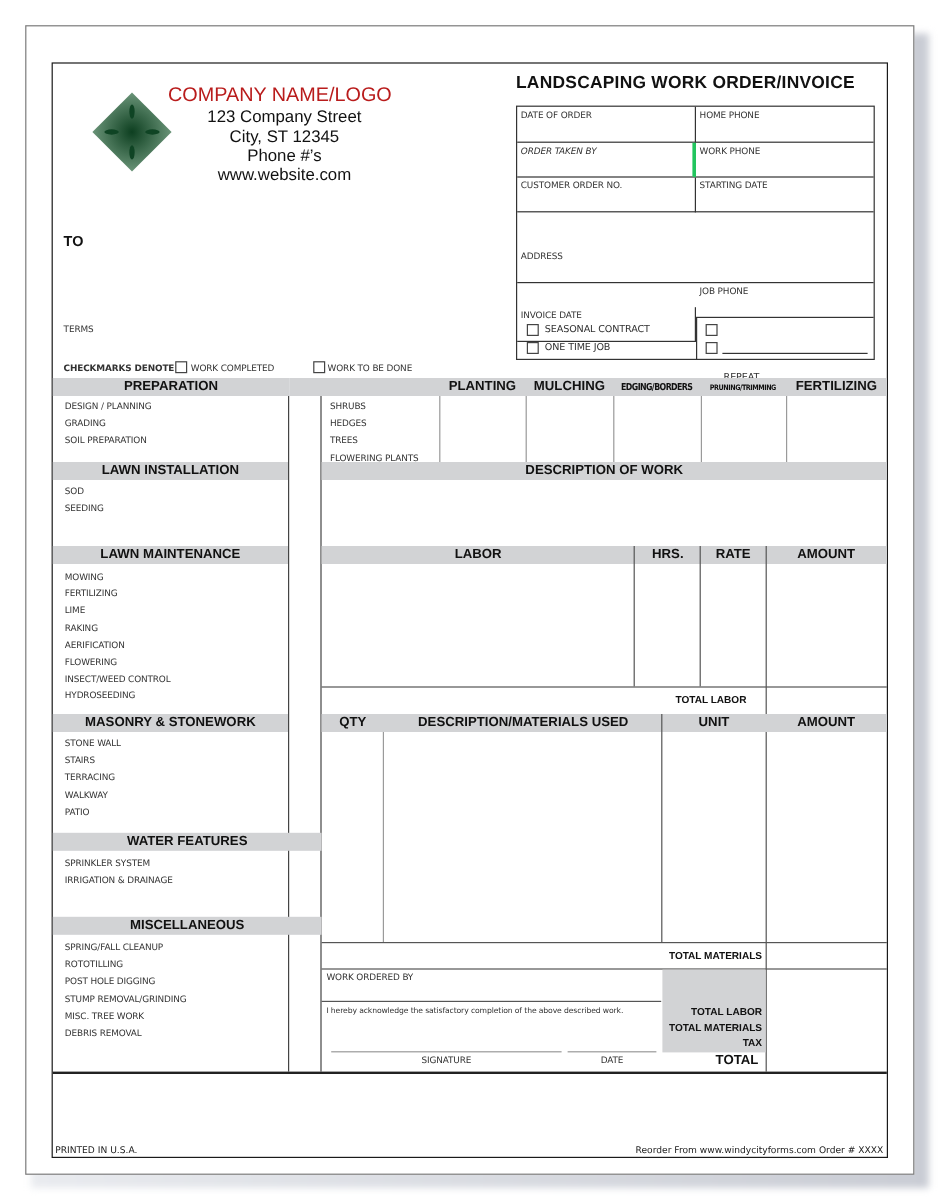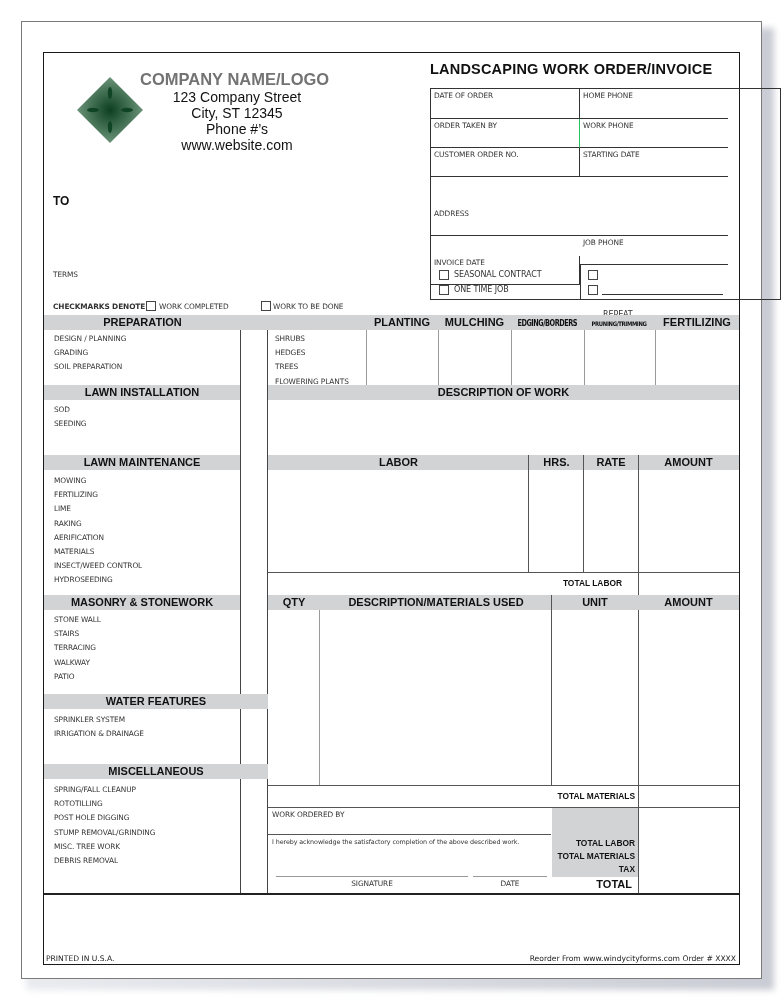--- a/index.html
+++ b/index.html
@@ -16,25 +16,25 @@
   .abs { position: absolute; }
   .lbl { font-family: "DejaVu Sans", sans-serif; font-size: 7.4px; color: #333; letter-spacing: -0.1px; white-space: nowrap; }
   .hdr { background: #d2d3d5; font-weight: bold; font-size: 11px; color: #111; text-align: center; line-height: 15px; height: 15px; white-space: nowrap; }
   .hdr-cond { font-family: "DejaVu Sans", sans-serif; font-size: 8px; font-weight: bold; letter-spacing: -0.6px; transform: scaleX(0.82); display: inline-block; }
   .hdr-tiny { font-family: "DejaVu Sans", sans-serif; font-size: 6.2px; font-weight: bold; letter-spacing: -0.4px; transform: scaleX(0.86); display: inline-block; }
   .vline { position: absolute; width: 1px; background: #555; }
   .vline.gray { background: #9a9a9a; }
   .hline { position: absolute; height: 1px; background: #555; }
   .box { position: absolute; width: 10px; height: 10px; border: 1px solid #444; background: #fff; }
 
-  .company-name { left: 140px; top: 70px; font-size: 16.5px; font-weight: bold; color: #737373; white-space: nowrap; }
+  .company-name { left: 140px; top: 70px; font-size: 16.5px; font-weight: normal; color: #b91c1c; white-space: nowrap; }
   .company-line { font-size: 14px; color: #111; text-align: center; width: 180px; left: 147px; white-space: nowrap; }
 
   .form-title { left: 430px; top: 61px; font-size: 14.5px; font-weight: bold; letter-spacing: 0.2px; white-space: nowrap; }
-  .info-grid { position: absolute; left: 430px; top: 88px; width: 351px; height: 212px; border: 1px solid #333; }
+  .info-grid { position: absolute; left: 430px; top: 88px; width: 299px; height: 212px; border: 1px solid #333; }
   .info-cell { position: absolute; border-bottom: 1px solid #333; }
   .info-cell .lbl { position: absolute; left: 3px; top: 2px; }
 
   .sum-lbl { font-weight: bold; font-size: 8.4px; text-align: right; white-space: nowrap; }
   .footer-txt { font-family: "DejaVu Sans", sans-serif; font-size: 7.6px; color: #222; white-space: nowrap; }
 </style>
 </head>
 <body>
 
 <div class="shadow"></div>
@@ -64,21 +64,21 @@
 <div class="abs lbl" style="left:53px;top:270px;">TERMS</div>
 
 <div class="abs form-title">LANDSCAPING WORK ORDER/INVOICE</div>
 <div class="info-grid">
   <div class="info-cell" style="left:0;top:0;width:149px;height:30px;border-right:1px solid #333;">
       <span class="lbl">DATE OF ORDER</span>
     </div>
   <div class="info-cell" style="left:149px;top:0;width:148px;height:30px;">
       <span class="lbl">HOME PHONE</span>
     </div>
-  <div class="info-cell" style="left:0;top:30px;width:149px;height:29px;border-right:1px solid #22c55e;">
+  <div class="info-cell" style="left:0;top:30px;width:149px;height:29px;border-right:3px solid #22c55e;font-style:italic;">
       <span class="lbl">ORDER TAKEN BY</span>
     </div>
   <div class="info-cell" style="left:149px;top:30px;width:148px;height:29px;">
       <span class="lbl">WORK PHONE</span>
     </div>
   <div class="info-cell" style="left:0;top:59px;width:149px;height:29px;border-right:1px solid #333;">
       <span class="lbl">CUSTOMER ORDER NO.</span>
     </div>
   <div class="info-cell" style="left:149px;top:59px;width:148px;height:29px;">
       <span class="lbl">STARTING DATE</span>
@@ -161,21 +161,21 @@
     <div class="abs lbl" style="left: 54px; top: 476px;">MOWING</div>
     <div class="abs" style="left: 241px; top: 474px; width: 26px; height: 14.2px;"></div>
     <div class="abs lbl" style="left: 54px; top: 490.2px;">FERTILIZING</div>
     <div class="abs" style="left: 241px; top: 488.2px; width: 26px; height: 14.2px;"></div>
     <div class="abs lbl" style="left: 54px; top: 504.4px;">LIME</div>
     <div class="abs" style="left: 241px; top: 502.4px; width: 26px; height: 14.2px;"></div>
     <div class="abs lbl" style="left: 54px; top: 518.6px;">RAKING</div>
     <div class="abs" style="left: 241px; top: 516.6px; width: 26px; height: 14.2px;"></div>
     <div class="abs lbl" style="left: 54px; top: 532.8px;">AERIFICATION</div>
     <div class="abs" style="left: 241px; top: 530.8px; width: 26px; height: 14.2px;"></div>
-    <div class="abs lbl" style="left: 54px; top: 547px;">MATERIALS</div>
+    <div class="abs lbl" style="left: 54px; top: 547px;">FLOWERING</div>
     <div class="abs" style="left: 241px; top: 545px; width: 26px; height: 14.2px;"></div>
     <div class="abs lbl" style="left: 54px; top: 561.2px;">INSECT/WEED CONTROL</div>
     <div class="abs" style="left: 241px; top: 559.2px; width: 26px; height: 14.2px;"></div>
     <div class="abs lbl" style="left: 54px; top: 575.4px;">HYDROSEEDING</div>
     <div class="abs" style="left: 241px; top: 573.4px; width: 26px; height: 14.2px;"></div>
   </div>
 
 <div class="vline" style="left:528px;top:455px;height:117px;"></div>
 <div class="vline" style="left:583px;top:455px;height:117px;"></div>
 <div class="vline" style="left:638px;top:455px;height:140px;"></div>

